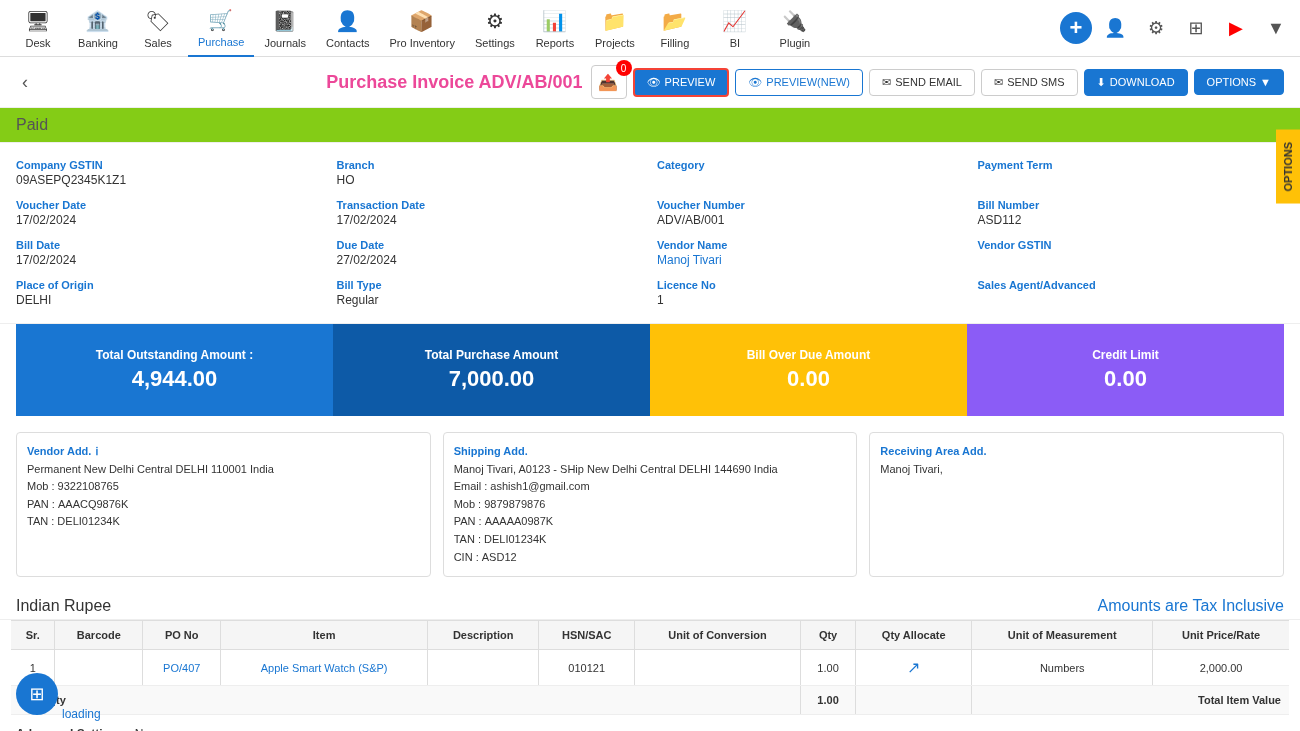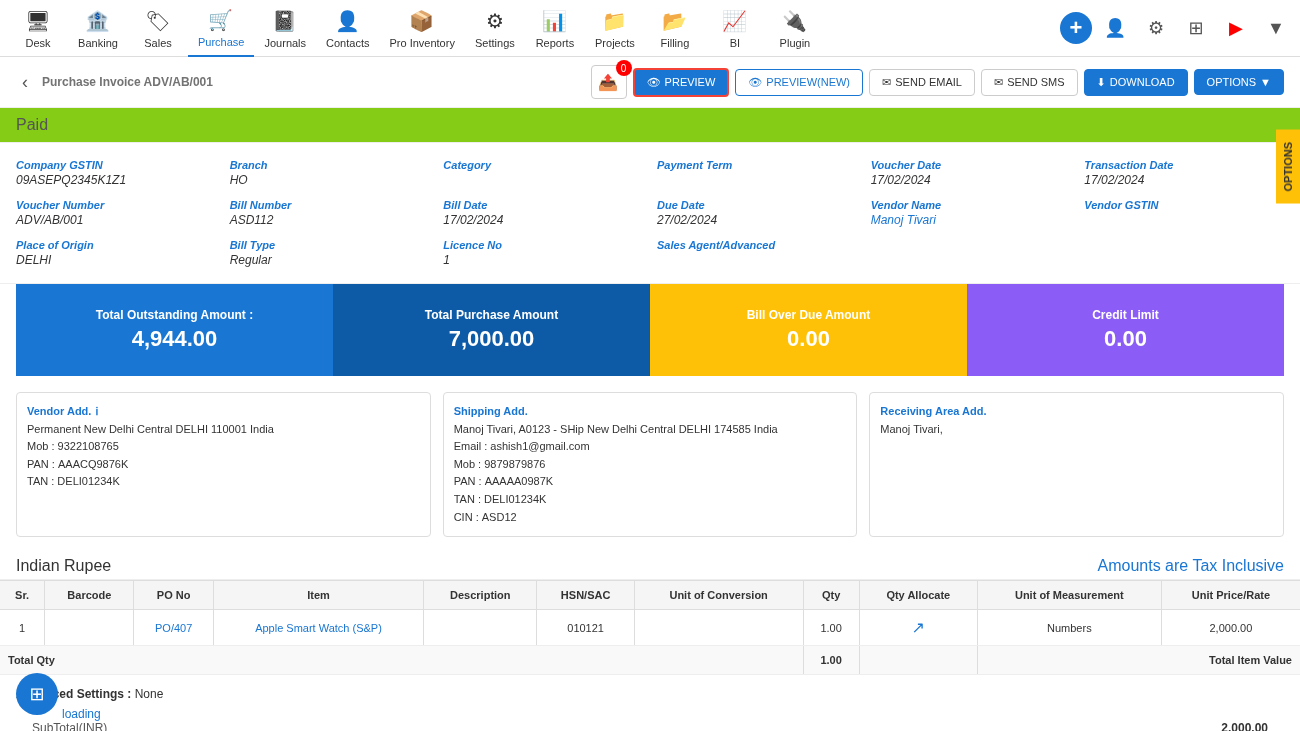--- a/index.html
+++ b/index.html
@@ -81,24 +81,25 @@
     }
     .back-btn {
       font-size: 18px;
       cursor: pointer;
       color: #555;
       background: none;
       border: none;
       padding: 2px 6px;
     }
     .page-title {
-      font-size: 12px;
+      font-size: 18px;
       font-weight: bold;
-      color: #737373;
+      color: #ec4899;
       flex: 1;
+      text-align: right;
     }
     .header-actions {
       display: flex;
       gap: 6px;
       align-items: center;
     }
     .btn {
       padding: 6px 12px;
       border: 1px solid #ccc;
       border-radius: 4px;
@@ -157,23 +158,22 @@
       color: #555;
     }
 
     
     .form-section {
       padding: 16px;
       border-bottom: 1px solid #eee;
     }
     .form-grid {
       display: grid;
-      grid-template-columns: repeat(6, 1fr);
+      grid-template-columns: repeat(4, 1fr);
       gap: 12px 14px;
-      font-style: italic;
     }
     .form-field label {
       font-size: 11px;
       color: #1976d2;
       font-weight: bold;
       display: block;
       margin-bottom: 2px;
     }
     .form-field .value {
       font-size: 12px;
@@ -229,21 +229,21 @@
       justify-content: space-between;
       padding: 4px 16px;
       font-size: 16px;
       color: #333;
       border-bottom: 1px solid #eee;
     }
     .tax-inclusive { color: #1976d2; }
 
     
     .table-container {
-      margin: 0 0;
+      margin: 0 11px;
       overflow-x: auto;
     }
     table {
       width: 100%;
       border-collapse: collapse;
       font-size: 11px;
     }
     thead tr {
       background: #f5f5f5;
       border-top: 1px solid #ddd;
@@ -548,21 +548,21 @@
         </div>
         <div>Permanent New Delhi Central DELHI 110001 India</div>
         <div><span>Mob :</span>&nbsp;<span>9322108765</span></div>
         <div><span>PAN :</span>&nbsp;<span>AAACQ9876K</span></div>
         <div><span>TAN :</span>&nbsp;<span>DELI01234K</span></div>
       </div>
       <div class="address-box">
         <div class="addr-title">
           <span>Shipping Add.</span>
         </div>
-        <div>Manoj Tivari, A0123 - SHip New Delhi Central DELHI 174585 India</div>
+        <div>Manoj Tivari, A0123 - SHip New Delhi Central DELHI 144690 India</div>
         <div><span>Email :</span>&nbsp;<span>ashish1@gmail.com</span></div>
         <div><span>Mob :</span>&nbsp;<span>9879879876</span></div>
         <div><span>PAN :</span>&nbsp;<span>AAAAA0987K</span></div>
         <div><span>TAN :</span>&nbsp;<span>DELI01234K</span></div>
         <div><span>CIN :</span>&nbsp;<span>ASD12</span></div>
       </div>
       <div class="address-box">
         <div class="addr-title">
           <span>Receiving Area Add.</span>
         </div>

